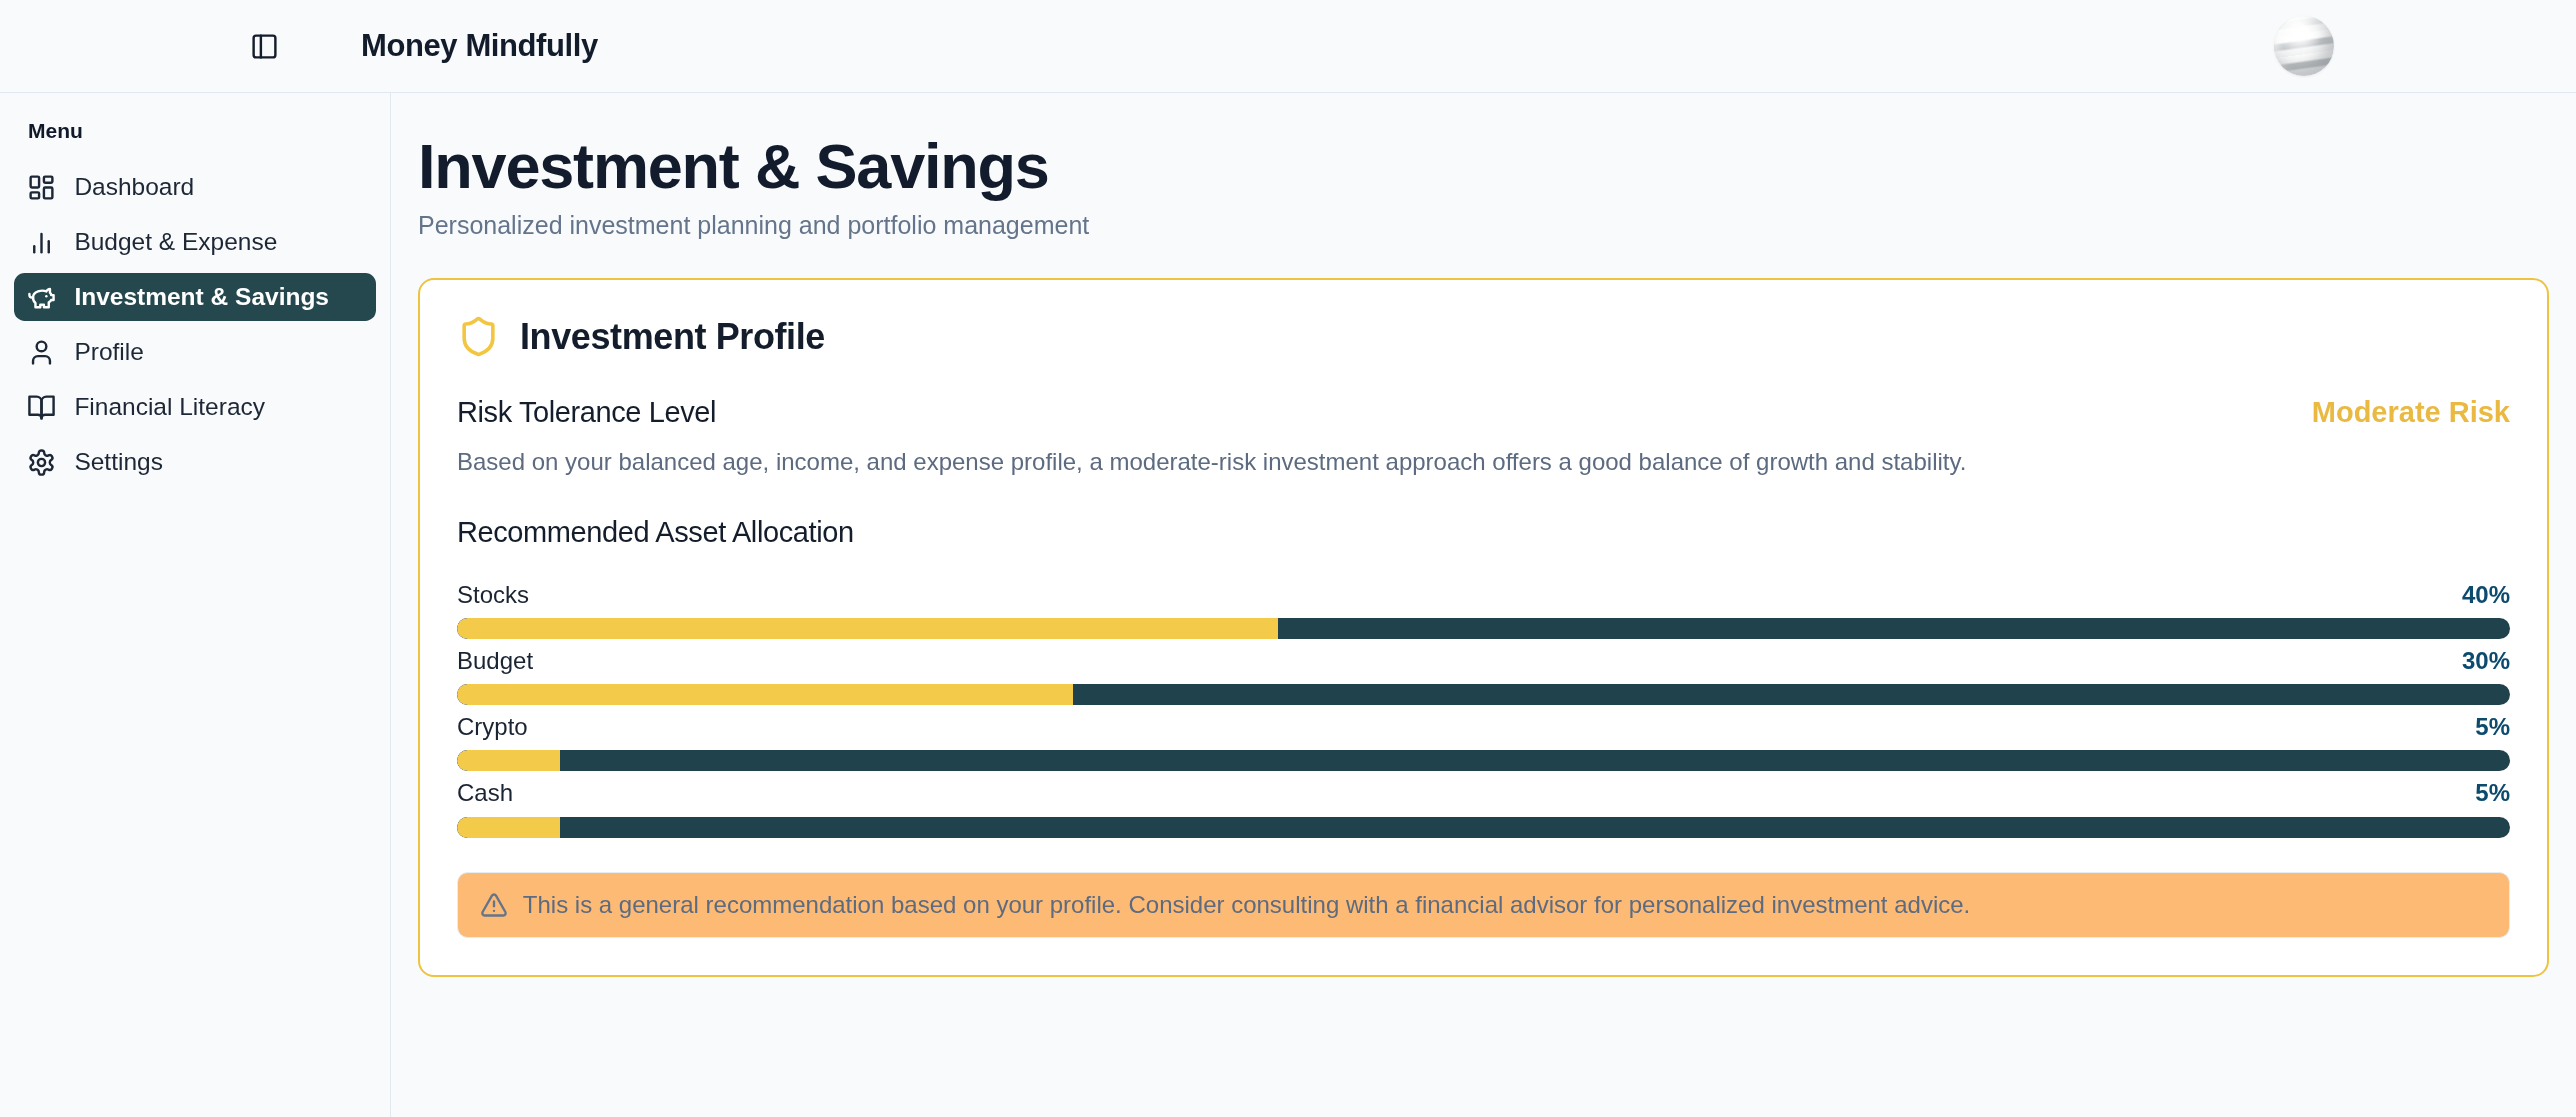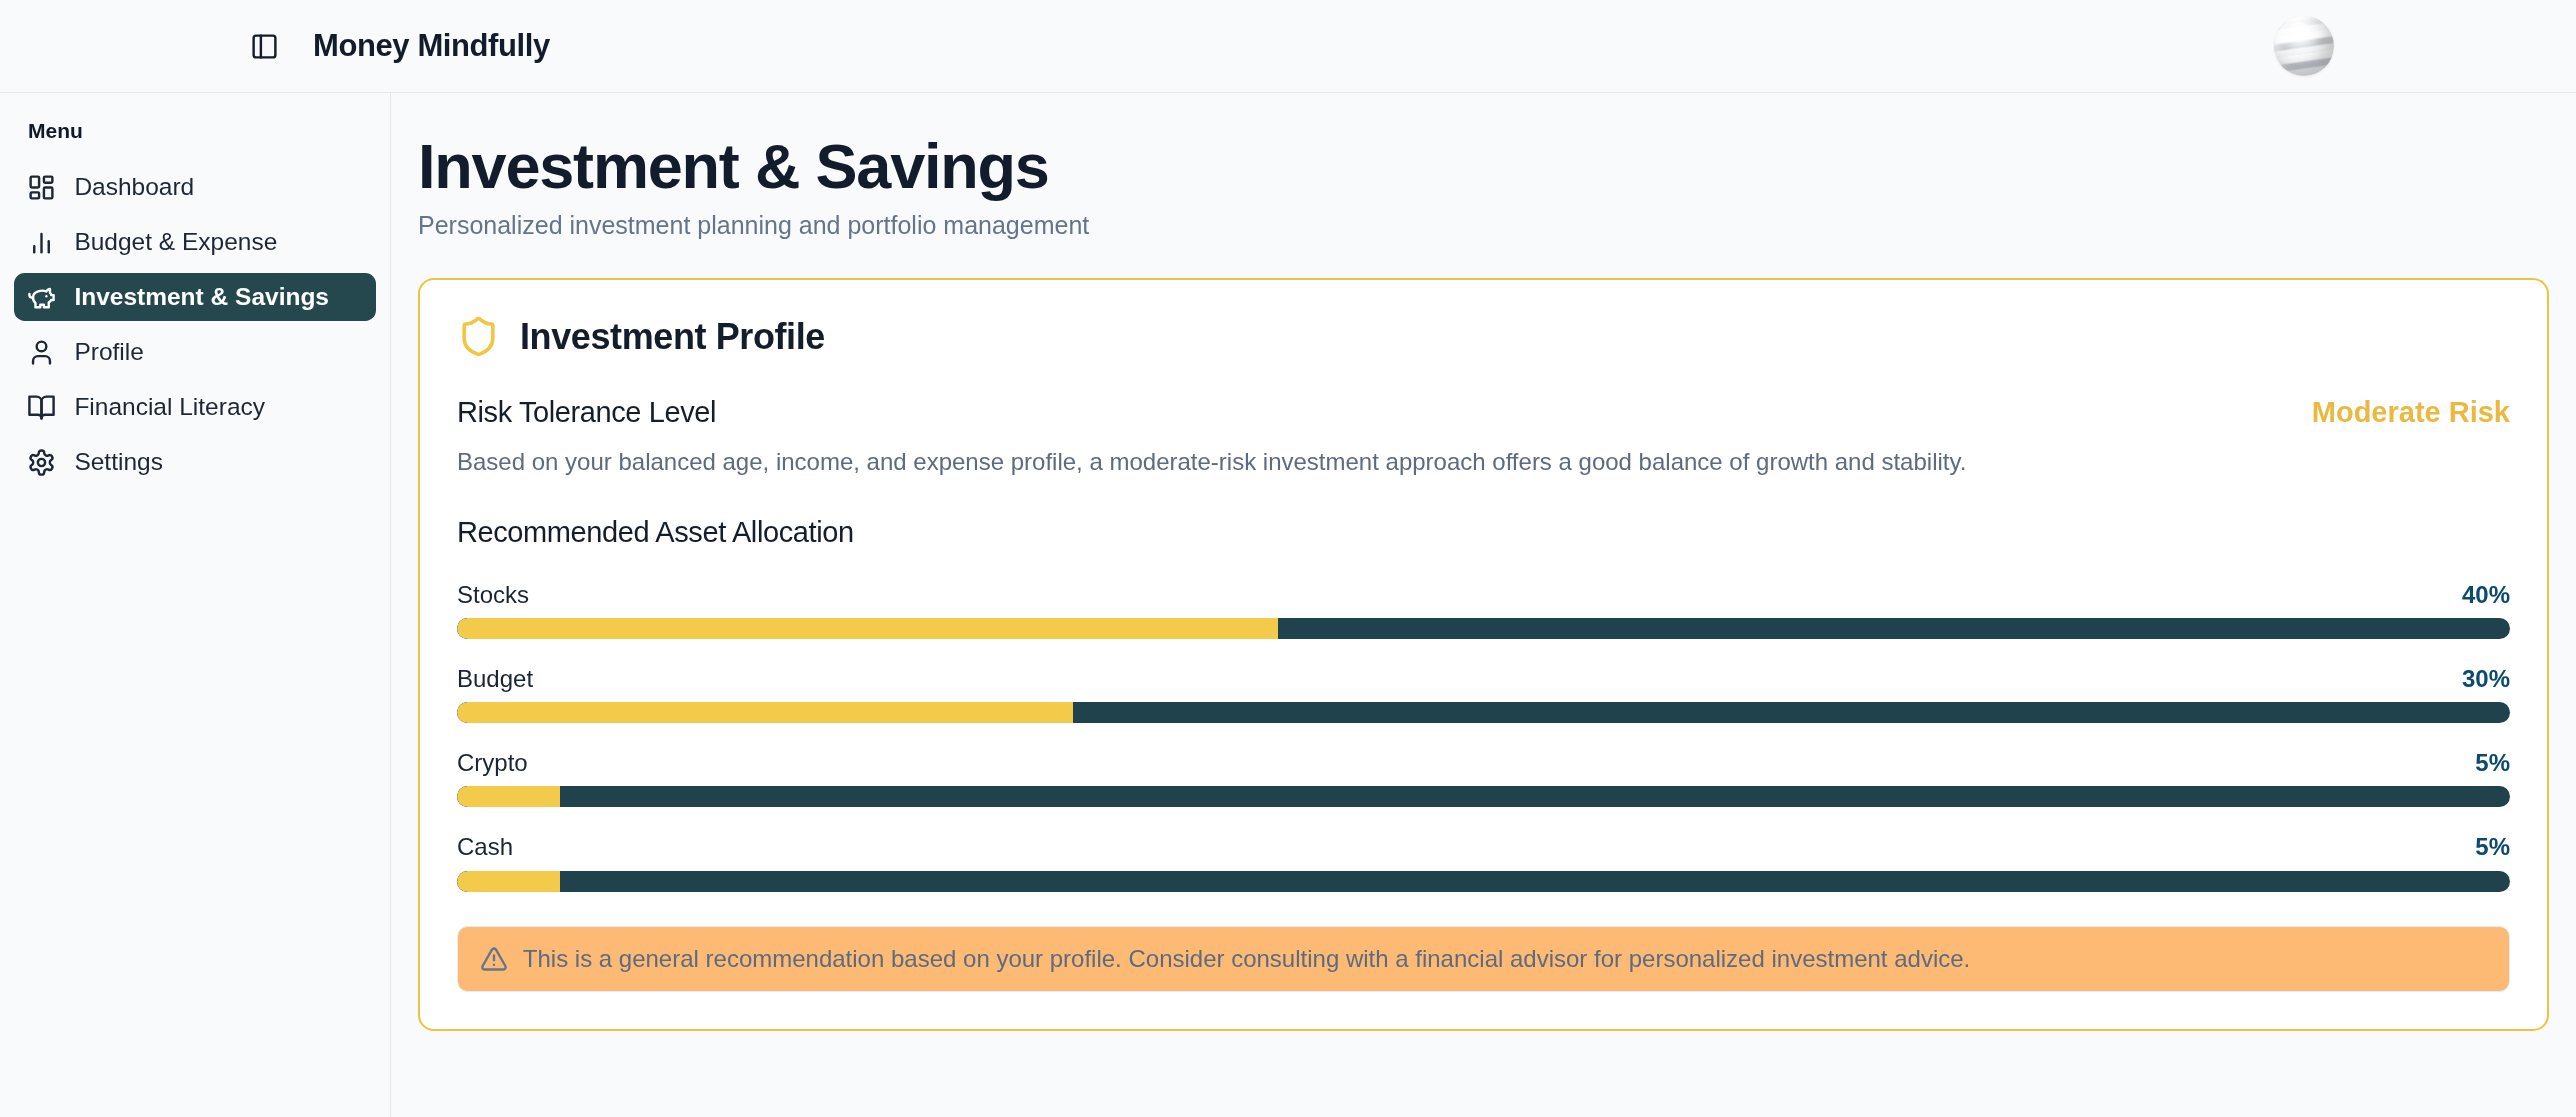--- a/index.html
+++ b/index.html
@@ -12,20 +12,21 @@
   }
   .app { width:2576px; height:1118px; display:flex; flex-direction:column; }
 
   
   header {
     height:93px; flex:0 0 93px;
     display:flex; align-items:center;
     padding:0 242px 0 247px;
     background:#f8fafc;
     border-bottom:1.5px solid #e2e8f0;
+    gap:48px;
   }
   .toggle-btn {
     background:none; border:none; cursor:pointer;
     width:34px; height:34px; display:flex; align-items:center; justify-content:center;
     color:#141d2b;
   }
   .toggle-btn svg { width:29px; height:29px; }
   .app-title {
     margin-left:32px;
     font-size:31px; font-weight:700; letter-spacing:-0.4px;
@@ -94,21 +95,21 @@
   .card-title-row .shield-icon { width:43px; height:43px; color:#f2c640; display:flex; }
   .card-title-row svg { width:43px; height:43px; }
   .card-title { font-size:36px; font-weight:700; letter-spacing:-0.4px; color:#141d2b; }
 
   .risk-row { display:flex; align-items:center; justify-content:space-between; margin-bottom:18.4px; }
   .section-heading { font-size:29px; font-weight:400; letter-spacing:-0.4px; color:#141d2b; }
   .risk-badge { font-size:29px; font-weight:700; color:#e9b941; }
   .risk-desc { font-size:24px; color:#5d6b80; margin-bottom:40px; }
 
   .alloc-heading { margin-bottom:32px; }
-  .alloc-row { margin-bottom:26px; }
+  .alloc-row { margin-bottom:8px; }
   .alloc-head {
     display:flex; justify-content:space-between; align-items:baseline;
     margin-bottom:9.2px;
   }
   .alloc-label { font-size:24px; font-weight:500; color:#1a2433; }
   .alloc-value { font-size:24px; font-weight:600; color:#0c4a6e; }
   .bar {
     height:21px; width:100%;
     background:#20424d;
     border-radius:766px;

